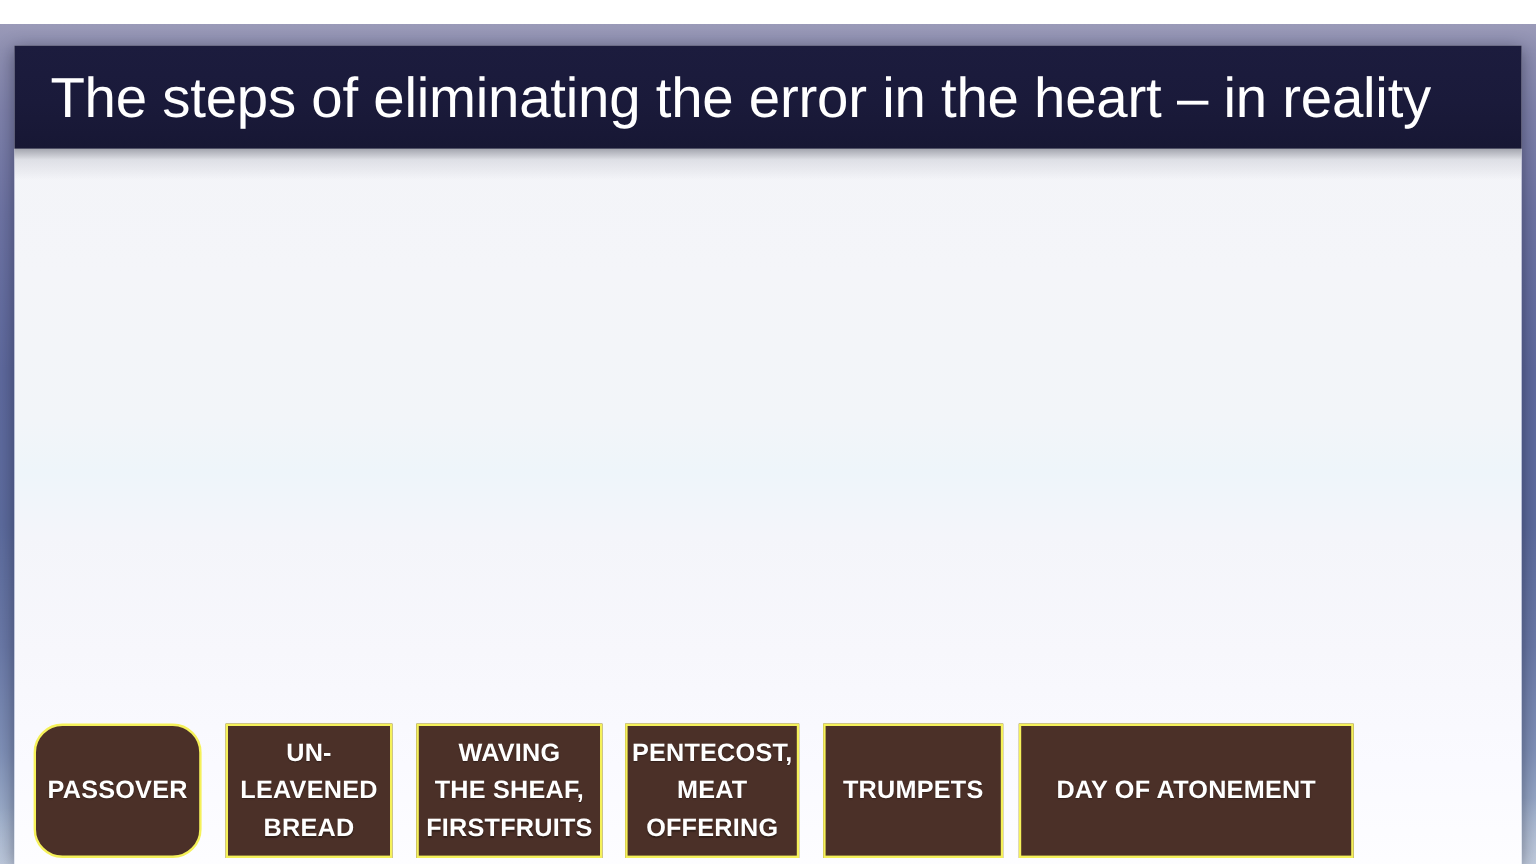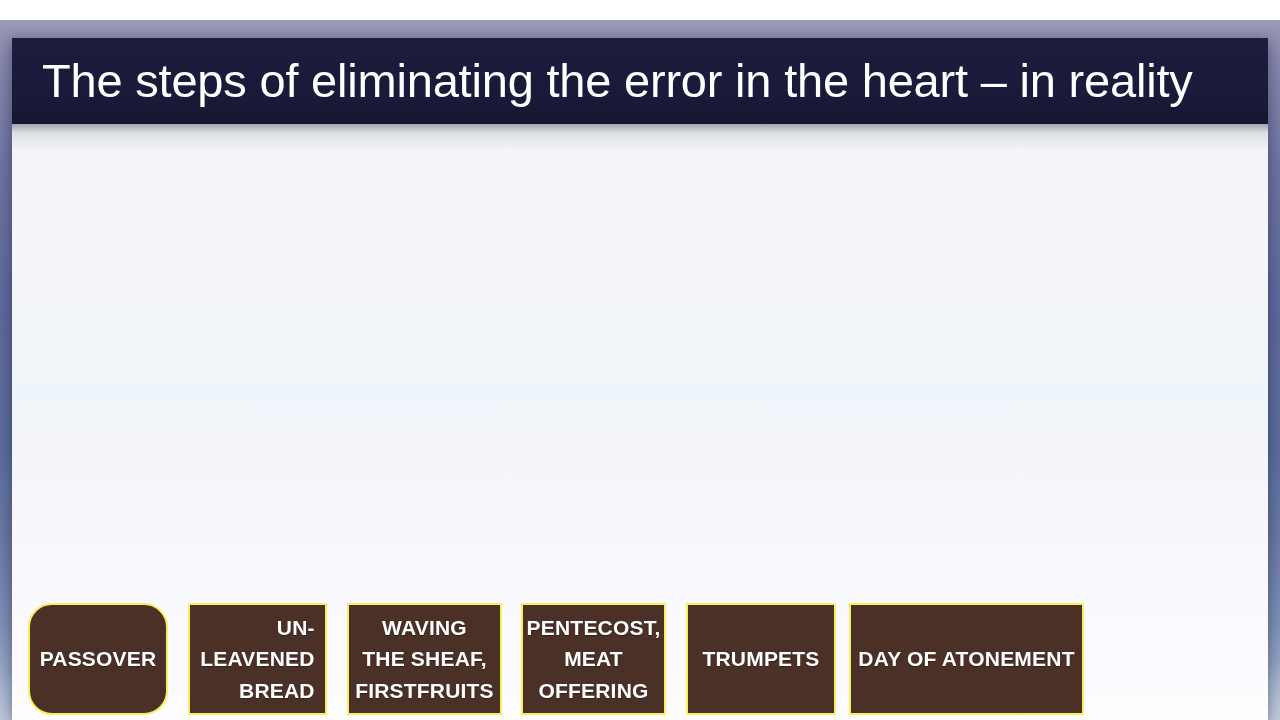--- a/index.html
+++ b/index.html
@@ -127,37 +127,37 @@
 
     <div id="title-bar">
       <div id="title-text" style="transform: translateY(-50%) scaleX(1);">The steps of eliminating the error in the heart – in reality</div>
     </div>
     <div id="title-shadow"></div>
 
     <div id="feast-row">
         <div class="feast-box" style="left: 16px; width: 140px; background: rgb(75, 48, 40); border-color: rgb(245, 241, 90); border-radius: 24px;">
           <div class="feast-label" style="color: rgb(255, 255, 255);">PASSOVER</div>
         </div>
-        <div class="feast-box" style="left: 176px; width: 139px; background: rgb(75, 48, 40); border-color: rgb(245, 241, 90); text-align: right;">
+        <div class="feast-box" style="left: 176px; width: 139px; background: rgb(75, 48, 40); border-color: rgb(245, 241, 90);">
           <div class="feast-label" style="color: rgb(255, 255, 255);">UN-
 LEAVENED
 BREAD</div>
         </div>
         <div class="feast-box" style="left: 509px; width: 145px; background: rgb(75, 48, 40); border-color: rgb(245, 241, 90);">
           <div class="feast-label" style="color: rgb(255, 255, 255);">PENTECOST,
 MEAT
 OFFERING</div>
         </div>
         <div class="feast-box" style="left: 335px; width: 155px; background: rgb(75, 48, 40); border-color: rgb(245, 241, 90);">
           <div class="feast-label" style="color: rgb(255, 255, 255);">WAVING
 THE SHEAF,
 FIRSTFRUITS</div>
         </div>
         <div class="feast-box" style="left: 674px; width: 150px; background: rgb(75, 48, 40); border-color: rgb(245, 241, 90);">
           <div class="feast-label" style="color: rgb(255, 255, 255);">TRUMPETS</div>
         </div>
-        <div class="feast-box" style="left: 837px; width: 235px; background: rgb(75, 48, 40); border-color: rgb(245, 241, 90); align-items: center;">
+        <div class="feast-box" style="left: 837px; width: 279px; background: rgb(75, 48, 40); border-color: rgb(245, 241, 90); align-items: center;">
           <div class="feast-label" style="color: rgb(255, 255, 255);">DAY OF ATONEMENT</div>
         </div>
       </div>
 
   </div>
 </div>
 
 </body></html>

